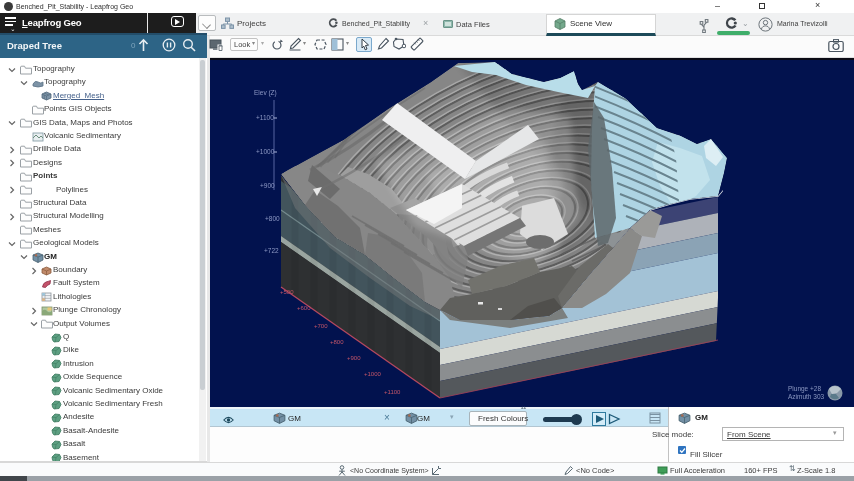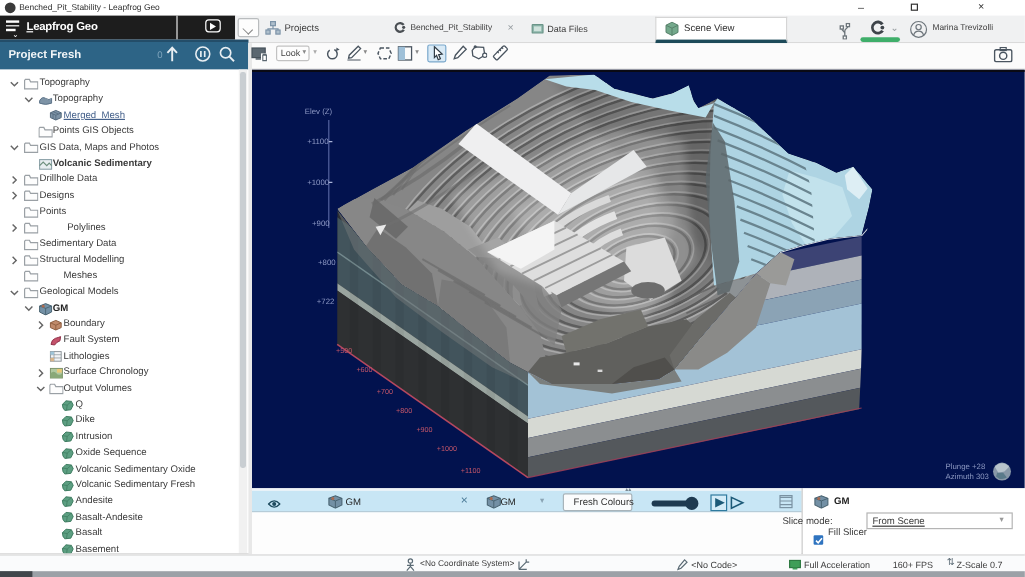--- a/index.html
+++ b/index.html
@@ -75,21 +75,21 @@
 <div class="abs" style="left:717px;top:31px;width:33px;height:4px;background:#3fae6a;border-radius:2px;"></div>
 <svg class="abs" style="left:758px;top:17px;" width="15" height="15" viewBox="0 0 15 15">
  <circle cx="7.5" cy="7.5" r="6.6" fill="none" stroke="#6d757b" stroke-width="1"></circle>
  <circle cx="7.5" cy="5.6" r="2.2" fill="none" stroke="#6d757b" stroke-width="1"></circle>
  <path d="M3.4 12.2 C4 9.8 5.5 8.9 7.5 8.9 C9.5 8.9 11 9.8 11.6 12.2" fill="none" stroke="#6d757b" stroke-width="1"></path>
 </svg>
 <div class="txt" style="left:777px;top:20px;font-size:7px;color:#3d3d3d;">Marina Trevizolli</div>
 
 <div class="abs" style="left:0;top:33px;width:207px;height:25px;background:#2d6486;"></div>
 <div class="abs" style="left:0;top:33px;width:207px;height:2px;background:#123;opacity:.35;"></div>
-<div class="txt" style="left:7px;top:40px;font-size:9.5px;font-weight:bold;color:#f2f6f8;">Project Fresh</div>
+<div class="txt" style="left:7px;top:40px;font-size:9.5px;font-weight:bold;color:#f2f6f8;">Draped Tree</div>
 <div class="txt" style="left:131px;top:41px;font-size:8px;color:#7fa5bd;">0</div>
 <svg class="abs" style="left:137px;top:38px;" width="13" height="14" viewBox="0 0 13 14">
  <path d="M6.5 13 V2 M2.5 6 L6.5 1.8 L10.5 6" stroke="#e8eef2" stroke-width="1.6" fill="none"></path>
 </svg>
 <svg class="abs" style="left:162px;top:38px;" width="14" height="14" viewBox="0 0 14 14">
  <circle cx="7" cy="7" r="5.8" fill="none" stroke="#e8eef2" stroke-width="1.3"></circle>
  <path d="M5.4 4.6 V9.4 M8.6 4.6 V9.4" stroke="#e8eef2" stroke-width="1.4"></path>
 </svg>
 <svg class="abs" style="left:182px;top:38px;" width="14" height="14" viewBox="0 0 14 14">
  <circle cx="6" cy="6" r="4.3" fill="none" stroke="#e8eef2" stroke-width="1.4"></circle>
@@ -125,61 +125,61 @@
       <path d="M1 2.5 L4 5.5 L7 2.5" stroke="#666" stroke-width="1.2" fill="none"></path>
     </svg>
 <svg class="abs" style="left:20px;top:118.1px;" width="12" height="10" viewBox="0 0 12 10">
       <path d="M0.5 2 L0.5 9 L11.5 9 L11.5 3.2 L5.5 3.2 L4.5 1.2 L1.2 1.2 Z" fill="#fdfdfd" stroke="#9aa0a5" stroke-width="1"></path>
     </svg>
 <div class="txt" style="left:33px;top:117.6px;font-size:8px;color:#3a3a3a;">GIS Data, Maps and Photos</div>
 <svg class="abs" style="left:32px;top:131.5px;" width="12" height="10" viewBox="0 0 12 10">
       <rect x="1" y="1" width="10" height="8" fill="#e8eef0" stroke="#8aa0a8" stroke-width=".9"></rect>
       <path d="M1 6 L4 3 L7 6 L9 4 L11 6" stroke="#6d8f7d" stroke-width="1" fill="none"></path>
     </svg>
-<div class="txt" style="left:44px;top:131.0px;font-size:8px;color:#3a3a3a;font-weight:bold;">Volcanic Sedimentary</div>
+<div class="txt" style="left:44px;top:131.0px;font-size:8px;color:#3a3a3a;">Volcanic Sedimentary</div>
 <svg class="abs" style="left:8px;top:145.9px;" width="8" height="8" viewBox="0 0 8 8">
       <path d="M2.5 1 L5.5 4 L2.5 7" stroke="#666" stroke-width="1.2" fill="none"></path>
     </svg>
 <svg class="abs" style="left:20px;top:144.9px;" width="12" height="10" viewBox="0 0 12 10">
       <path d="M0.5 2 L0.5 9 L11.5 9 L11.5 3.2 L5.5 3.2 L4.5 1.2 L1.2 1.2 Z" fill="#fdfdfd" stroke="#9aa0a5" stroke-width="1"></path>
     </svg>
 <div class="txt" style="left:33px;top:144.4px;font-size:8px;color:#3a3a3a;">Drillhole Data</div>
 <svg class="abs" style="left:8px;top:159.3px;" width="8" height="8" viewBox="0 0 8 8">
       <path d="M2.5 1 L5.5 4 L2.5 7" stroke="#666" stroke-width="1.2" fill="none"></path>
     </svg>
 <svg class="abs" style="left:20px;top:158.3px;" width="12" height="10" viewBox="0 0 12 10">
       <path d="M0.5 2 L0.5 9 L11.5 9 L11.5 3.2 L5.5 3.2 L4.5 1.2 L1.2 1.2 Z" fill="#fdfdfd" stroke="#9aa0a5" stroke-width="1"></path>
     </svg>
 <div class="txt" style="left:33px;top:157.8px;font-size:8px;color:#3a3a3a;">Designs</div>
 <svg class="abs" style="left:20px;top:171.7px;" width="12" height="10" viewBox="0 0 12 10">
       <path d="M0.5 2 L0.5 9 L11.5 9 L11.5 3.2 L5.5 3.2 L4.5 1.2 L1.2 1.2 Z" fill="#fdfdfd" stroke="#9aa0a5" stroke-width="1"></path>
     </svg>
-<div class="txt" style="left:33px;top:171.2px;font-size:8px;color:#3a3a3a;">Points</div>
+<div class="txt" style="left:33px;top:171.2px;font-size:8px;color:#3a3a3a;font-weight:bold;">Points</div>
 <svg class="abs" style="left:8px;top:186.10000000000002px;" width="8" height="8" viewBox="0 0 8 8">
       <path d="M2.5 1 L5.5 4 L2.5 7" stroke="#666" stroke-width="1.2" fill="none"></path>
     </svg>
 <svg class="abs" style="left:20px;top:185.10000000000002px;" width="12" height="10" viewBox="0 0 12 10">
       <path d="M0.5 2 L0.5 9 L11.5 9 L11.5 3.2 L5.5 3.2 L4.5 1.2 L1.2 1.2 Z" fill="#fdfdfd" stroke="#9aa0a5" stroke-width="1"></path>
     </svg>
 <div class="txt" style="left:33px;top:184.60000000000002px;font-size:8px;color:#3a3a3a;padding-left:23px;">Polylines</div>
 <svg class="abs" style="left:20px;top:198.5px;" width="12" height="10" viewBox="0 0 12 10">
       <path d="M0.5 2 L0.5 9 L11.5 9 L11.5 3.2 L5.5 3.2 L4.5 1.2 L1.2 1.2 Z" fill="#fdfdfd" stroke="#9aa0a5" stroke-width="1"></path>
     </svg>
-<div class="txt" style="left:33px;top:198.0px;font-size:8px;color:#3a3a3a;">Sedimentary Data</div>
+<div class="txt" style="left:33px;top:198.0px;font-size:8px;color:#3a3a3a;">Structural Data</div>
 <svg class="abs" style="left:8px;top:212.9px;" width="8" height="8" viewBox="0 0 8 8">
       <path d="M2.5 1 L5.5 4 L2.5 7" stroke="#666" stroke-width="1.2" fill="none"></path>
     </svg>
 <svg class="abs" style="left:20px;top:211.9px;" width="12" height="10" viewBox="0 0 12 10">
       <path d="M0.5 2 L0.5 9 L11.5 9 L11.5 3.2 L5.5 3.2 L4.5 1.2 L1.2 1.2 Z" fill="#fdfdfd" stroke="#9aa0a5" stroke-width="1"></path>
     </svg>
 <div class="txt" style="left:33px;top:211.4px;font-size:8px;color:#3a3a3a;">Structural Modelling</div>
 <svg class="abs" style="left:20px;top:225.3px;" width="12" height="10" viewBox="0 0 12 10">
       <path d="M0.5 2 L0.5 9 L11.5 9 L11.5 3.2 L5.5 3.2 L4.5 1.2 L1.2 1.2 Z" fill="#fdfdfd" stroke="#9aa0a5" stroke-width="1"></path>
     </svg>
-<div class="txt" style="left:33px;top:224.8px;font-size:8px;color:#3a3a3a;margin-left:20px;">Meshes</div>
+<div class="txt" style="left:33px;top:224.8px;font-size:8px;color:#3a3a3a;">Meshes</div>
 <svg class="abs" style="left:8px;top:239.70000000000002px;" width="8" height="8" viewBox="0 0 8 8">
       <path d="M1 2.5 L4 5.5 L7 2.5" stroke="#666" stroke-width="1.2" fill="none"></path>
     </svg>
 <svg class="abs" style="left:20px;top:238.70000000000002px;" width="12" height="10" viewBox="0 0 12 10">
       <path d="M0.5 2 L0.5 9 L11.5 9 L11.5 3.2 L5.5 3.2 L4.5 1.2 L1.2 1.2 Z" fill="#fdfdfd" stroke="#9aa0a5" stroke-width="1"></path>
     </svg>
 <div class="txt" style="left:33px;top:238.20000000000002px;font-size:8px;color:#3a3a3a;">Geological Models</div>
 <svg class="abs" style="left:20px;top:253.1px;" width="8" height="8" viewBox="0 0 8 8">
       <path d="M1 2.5 L4 5.5 L7 2.5" stroke="#666" stroke-width="1.2" fill="none"></path>
     </svg>
@@ -209,21 +209,21 @@
     </svg>
 <div class="txt" style="left:53px;top:291.8px;font-size:8px;color:#3a3a3a;">Lithologies</div>
 <svg class="abs" style="left:30px;top:306.70000000000005px;" width="8" height="8" viewBox="0 0 8 8">
       <path d="M2.5 1 L5.5 4 L2.5 7" stroke="#666" stroke-width="1.2" fill="none"></path>
     </svg>
 <svg class="abs" style="left:41px;top:305.70000000000005px;" width="12" height="10" viewBox="0 0 12 10">
       <rect x="1" y="1" width="10" height="8" fill="#b0c8a0" stroke="#7a9068" stroke-width=".8"></rect>
       <path d="M1 5 Q4 2.5 6 5 Q8 7.5 11 5 L11 9 L1 9 Z" fill="#8aa878"></path>
       <rect x="6.5" y="1.5" width="4" height="3" fill="#e8c878"></rect>
     </svg>
-<div class="txt" style="left:53px;top:305.20000000000005px;font-size:8px;color:#3a3a3a;">Surface Chronology</div>
+<div class="txt" style="left:53px;top:305.20000000000005px;font-size:8px;color:#3a3a3a;">Plunge Chronology</div>
 <svg class="abs" style="left:30px;top:320.1px;" width="8" height="8" viewBox="0 0 8 8">
       <path d="M1 2.5 L4 5.5 L7 2.5" stroke="#666" stroke-width="1.2" fill="none"></path>
     </svg>
 <svg class="abs" style="left:41px;top:319.1px;" width="12" height="10" viewBox="0 0 12 10">
       <path d="M0.5 2 L0.5 9 L11.5 9 L11.5 3.2 L5.5 3.2 L4.5 1.2 L1.2 1.2 Z" fill="#fdfdfd" stroke="#9aa0a5" stroke-width="1"></path>
     </svg>
 <div class="txt" style="left:53px;top:318.6px;font-size:8px;color:#3a3a3a;">Output Volumes</div>
 <svg class="abs" style="left:51px;top:332.5px;" width="11" height="10" viewBox="0 0 11 10">
       <path d="M1 4 L4 1 L8.5 1.5 L10 4.5 L8 8.5 L3 9 L1.5 7 Z" fill="#5d9f82" stroke="#3c7a5e" stroke-width=".8"></path>
       <path d="M1 4 L5 4.6 L8.5 1.5 M5 4.6 L4.4 9" stroke="#3c7a5e" stroke-width=".6" fill="none"></path>
@@ -564,21 +564,21 @@
 </svg>
 <div class="txt" style="left:695px;top:413px;font-size:8px;font-weight:bold;color:#222;">GM</div>
 <div class="txt" style="left:652px;top:430px;font-size:8px;color:#3c3c3c;">Slice mode:</div>
 <div class="abs" style="left:722px;top:427px;width:122px;height:14px;background:#fff;border:1px solid #b4b4b4;"></div>
 <div class="txt" style="left:727px;top:430px;font-size:8px;color:#3c3c3c;text-decoration:underline;">From Scene</div>
 <div class="txt" style="left:833px;top:429px;font-size:7px;color:#999;">▾</div>
 <div class="abs" style="left:678px;top:446px;width:8px;height:8px;background:#2f74c0;border-radius:1px;"></div>
 <svg class="abs" style="left:679px;top:447px;" width="7" height="7" viewBox="0 0 7 7">
  <path d="M1 3.5 L2.8 5.3 L6 1.5" stroke="#fff" stroke-width="1.3" fill="none"></path>
 </svg>
-<div class="txt" style="left:690px;top:439px;font-size:8px;color:#3c3c3c;">Fill Slicer</div>
+<div class="txt" style="left:690px;top:450px;font-size:8px;color:#3c3c3c;">Fill Slicer</div>
 
 <div class="abs" style="left:0;top:462px;width:854px;height:14px;background:#fafbfc;border-top:1px solid #d8d8d8;"></div>
 <svg class="abs" style="left:337px;top:465px;" width="10" height="11" viewBox="0 0 10 11">
  <circle cx="5" cy="2.5" r="1.8" fill="none" stroke="#5a6a74" stroke-width="1"></circle>
  <path d="M5 4.5 V8 M2 10.5 L5 7 L8 10.5 M2.2 6.2 H7.8" stroke="#5a6a74" stroke-width="1" fill="none"></path>
 </svg>
 <div class="txt" style="left:350px;top:466.5px;font-size:7px;color:#3c3c3c;">&lt;No Coordinate System&gt;</div>
 <svg class="abs" style="left:431px;top:465px;" width="11" height="11" viewBox="0 0 11 11">
  <path d="M1.5 9.5 L1.5 3 M1.5 9.5 L8 9.5 M1.5 9.5 L7.5 3.5 M7.5 3.5 L7.5 1 M7.5 3.5 L10 3.5" stroke="#5a6a74" stroke-width="1" fill="none"></path>
 </svg>
@@ -586,15 +586,15 @@
  <path d="M6.5 1.5 L8.5 3.5 L3.5 8.5 L1 9.5 L2 7 Z" fill="none" stroke="#5a6a74" stroke-width="1"></path>
 </svg>
 <div class="txt" style="left:576px;top:466px;font-size:7.5px;color:#3c3c3c;">&lt;No Code&gt;</div>
 <svg class="abs" style="left:657px;top:466px;" width="11" height="10" viewBox="0 0 11 10">
  <rect x="1" y="1" width="9" height="6" fill="#3f9e58" stroke="#2e7a42" stroke-width="1"></rect>
  <rect x="3.5" y="7" width="4" height="1.6" fill="#3f9e58"></rect>
 </svg>
 <div class="txt" style="left:670px;top:466px;font-size:7.5px;color:#3c3c3c;">Full Acceleration</div>
 <div class="txt" style="left:744px;top:466px;font-size:7.5px;color:#3c3c3c;">160+ FPS</div>
 <div class="txt" style="left:789px;top:464px;font-size:8px;color:#5a6a74;">⇅</div>
-<div class="txt" style="left:797px;top:466px;font-size:7.5px;color:#3c3c3c;">Z-Scale 0.7</div>
+<div class="txt" style="left:797px;top:466px;font-size:7.5px;color:#3c3c3c;">Z-Scale 1.8</div>
 <div class="abs" style="left:0;top:476px;width:854px;height:5px;background:#9ba1a7;"></div>
 <div class="abs" style="left:0;top:476px;width:27px;height:5px;background:#41464b;"></div>
 </div>
 </body></html>

